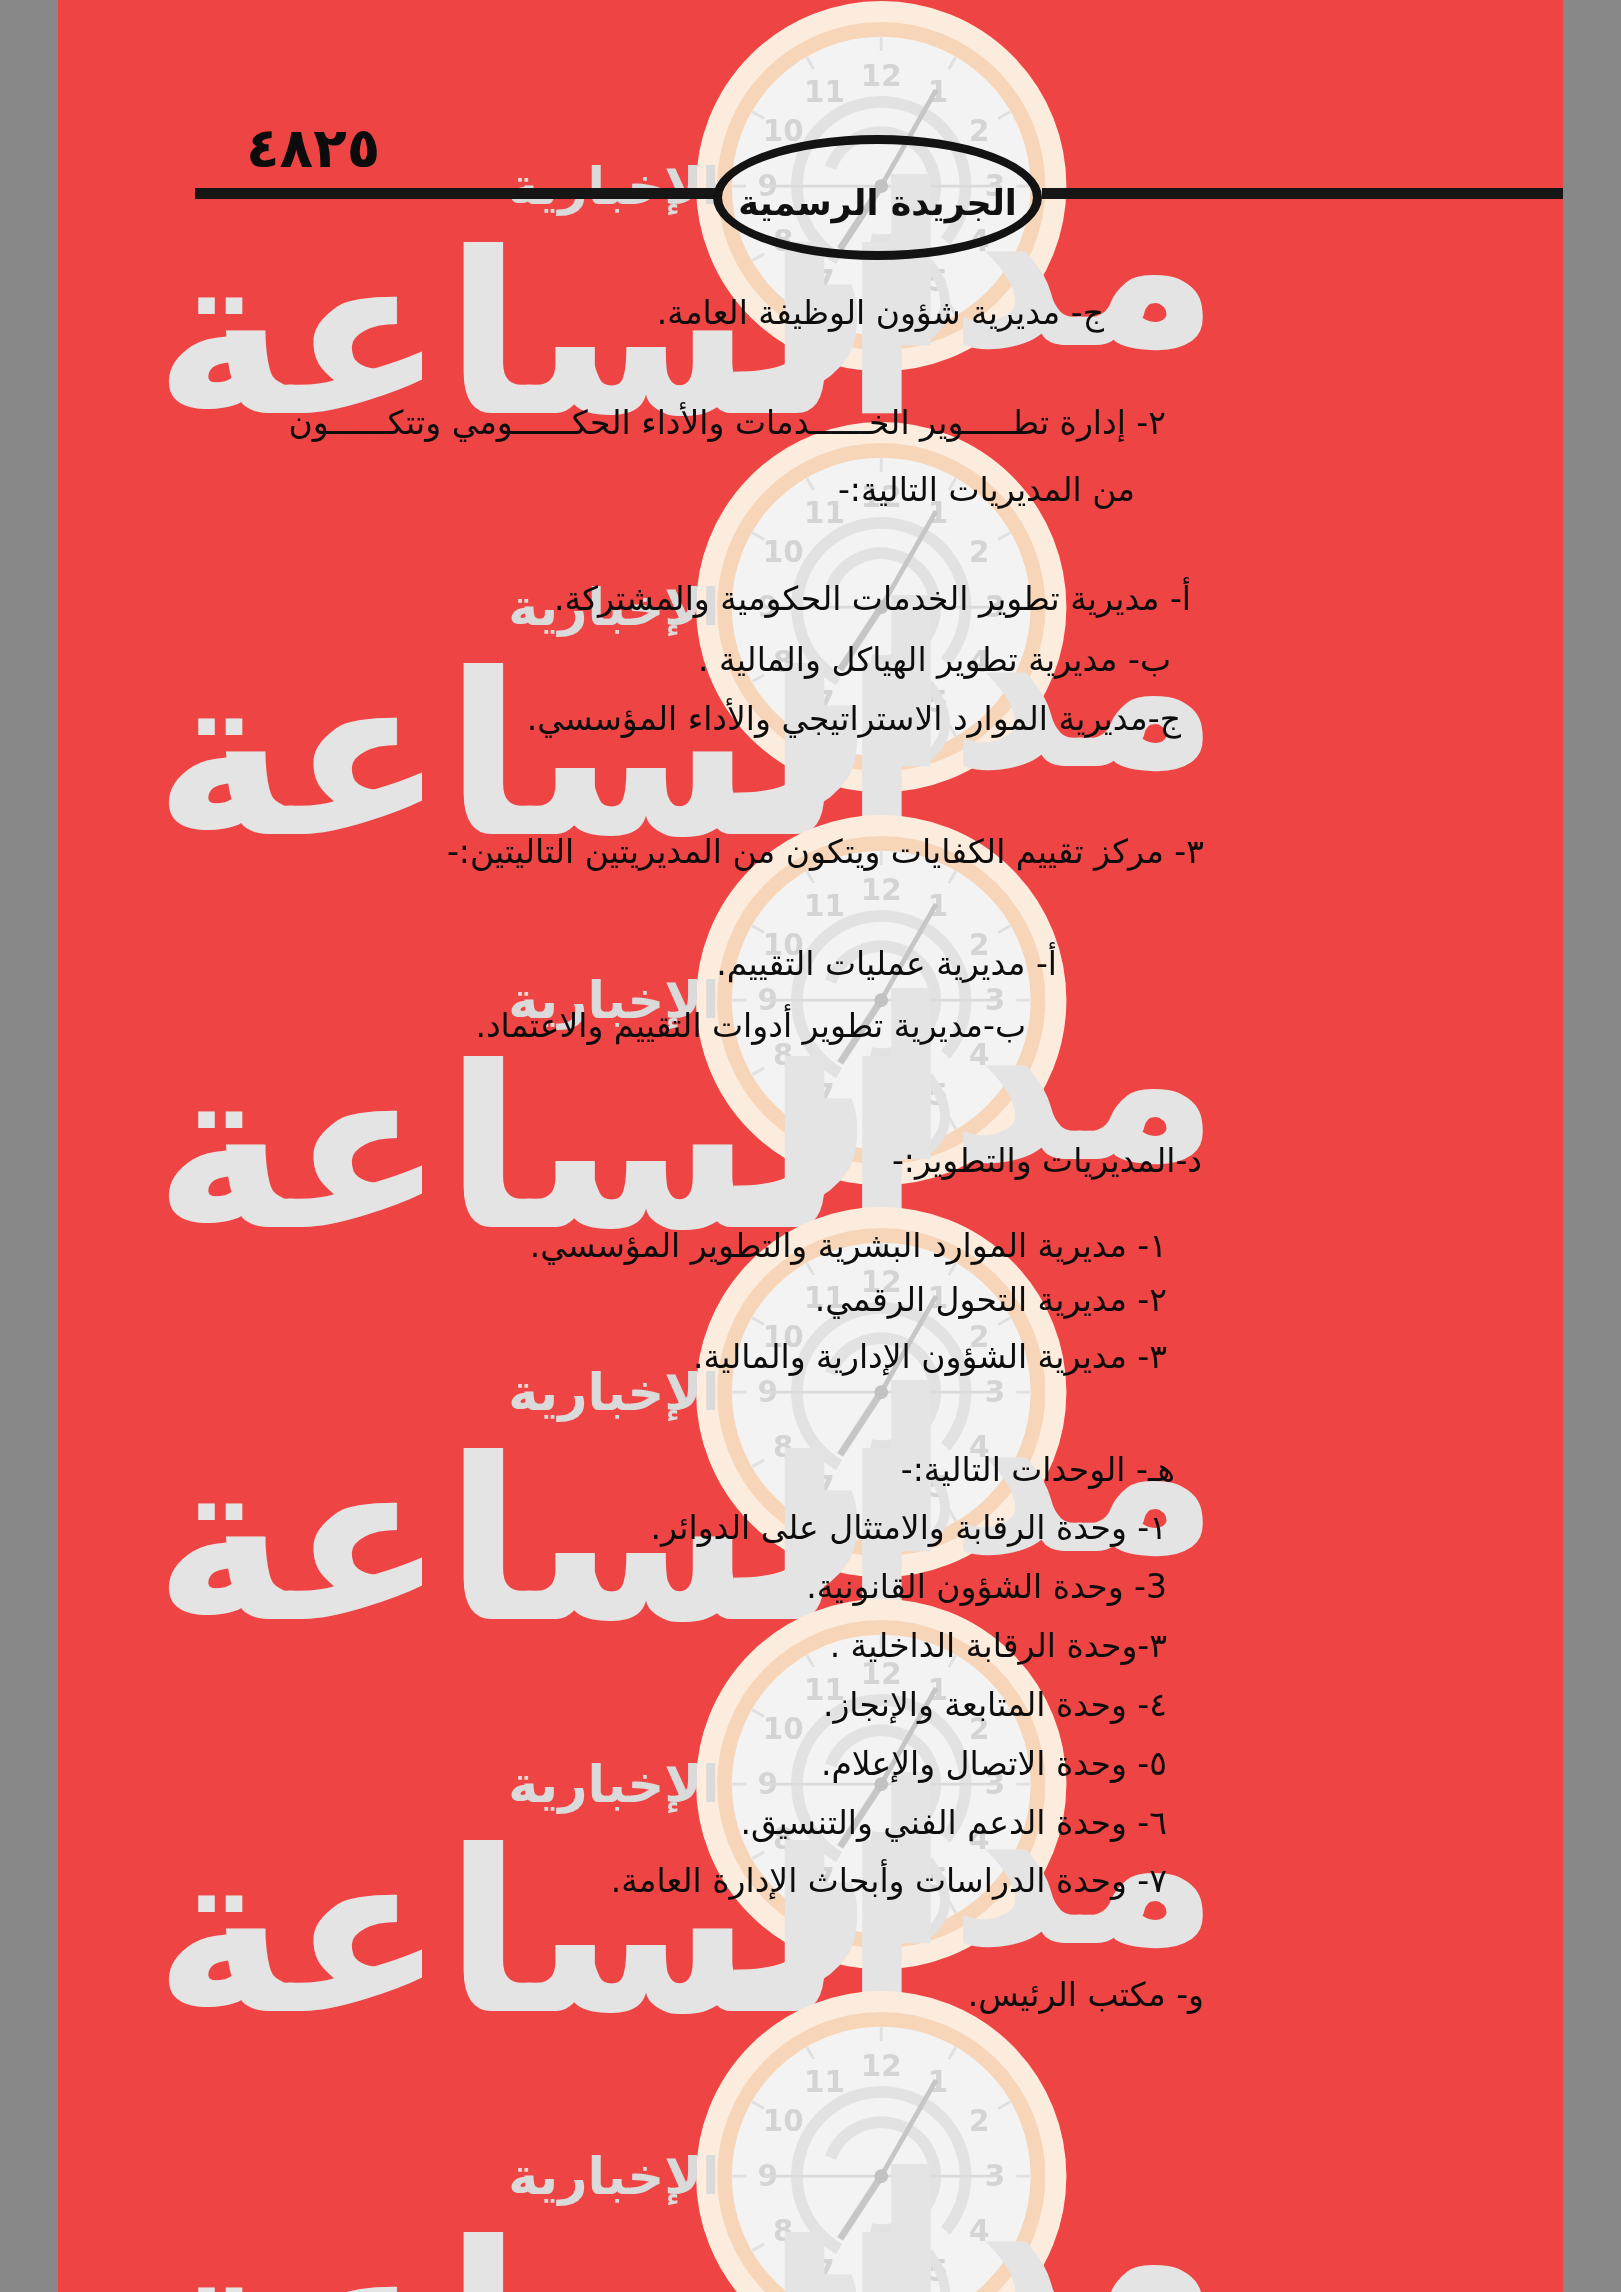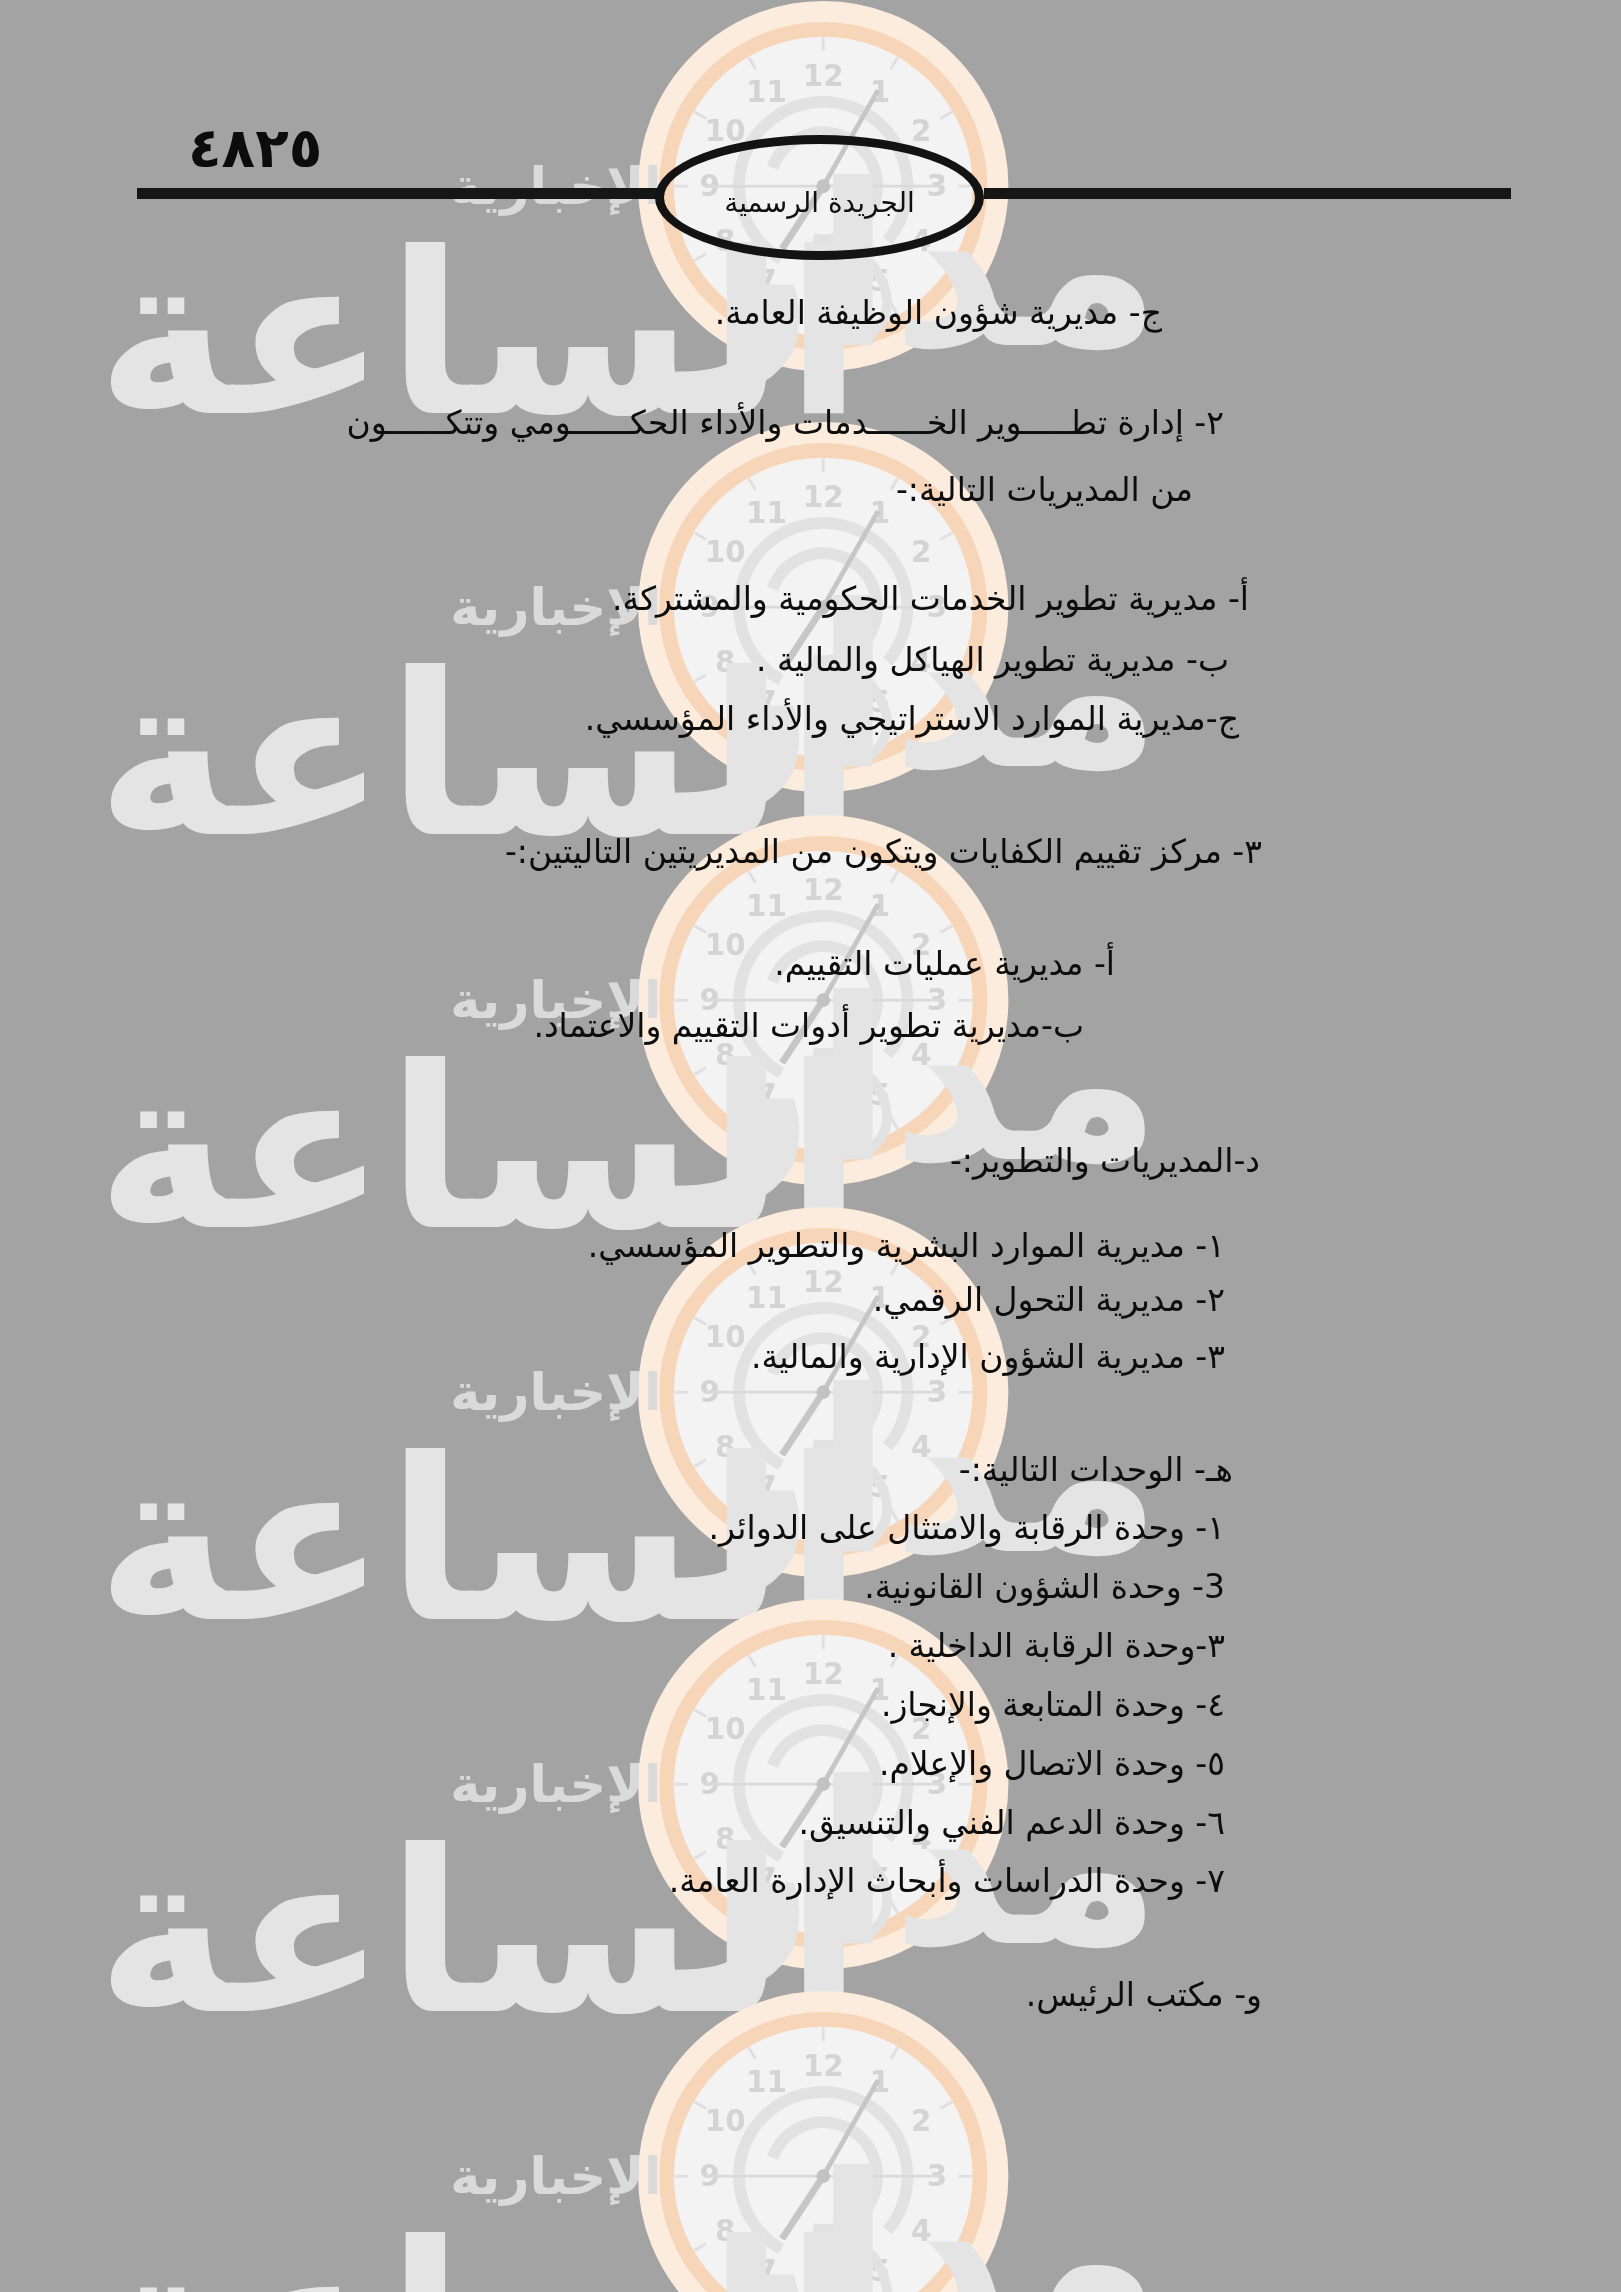--- a/index.html
+++ b/index.html
@@ -1,18 +1,18 @@
 <!DOCTYPE html>
 <html lang="ar" dir="rtl"><head>
 <meta charset="utf-8">
 <style>
   html,body{margin:0;padding:0;background:#888;}
   .page{
-    position:relative;width:1621px;height:2293px;margin:0 auto;
-    background:#a3a3a3;overflow:hidden;
+    position:relative;width:1505px;height:2293px;margin:0 auto;
+    background:#ef4444;overflow:hidden;
     font-family:"DejaVu Sans",sans-serif;
   }
   
   .wm-defs{position:absolute;width:0;height:0;overflow:hidden;}
   .wm-tile{
     position:absolute;left:0;width:1621px;height:627px;
     z-index:0;pointer-events:none;
   }
   
   .page-number{
@@ -22,21 +22,21 @@
   .rule{position:absolute;top:188px;height:10.8px;background:#161616;z-index:2;}
   .rule-left{left:137px;width:521px;}
   .rule-right{left:984px;width:527px;}
   .badge-ellipse{
     position:absolute;left:655px;top:135px;width:329px;height:125px;
     border:9.8px solid #131313;border-radius:50%;z-index:2;
     display:flex;align-items:center;justify-content:center;
     background:transparent;box-sizing:border-box;
   }
   .badge-label{
-    font-size:28px;font-weight:normal;color:#101010;transform:translateY(4.9px);
+    font-size:35px;font-weight:bold;color:#101010;transform:translateY(4.9px);
     white-space:nowrap;
     text-align:right;
   }
   
   .line{
     position:absolute;z-index:2;direction:rtl;white-space:nowrap;
     font-size:33px;font-weight:normal;color:#0d0d0d;line-height:1.25;
   }
 </style>
 </head>

